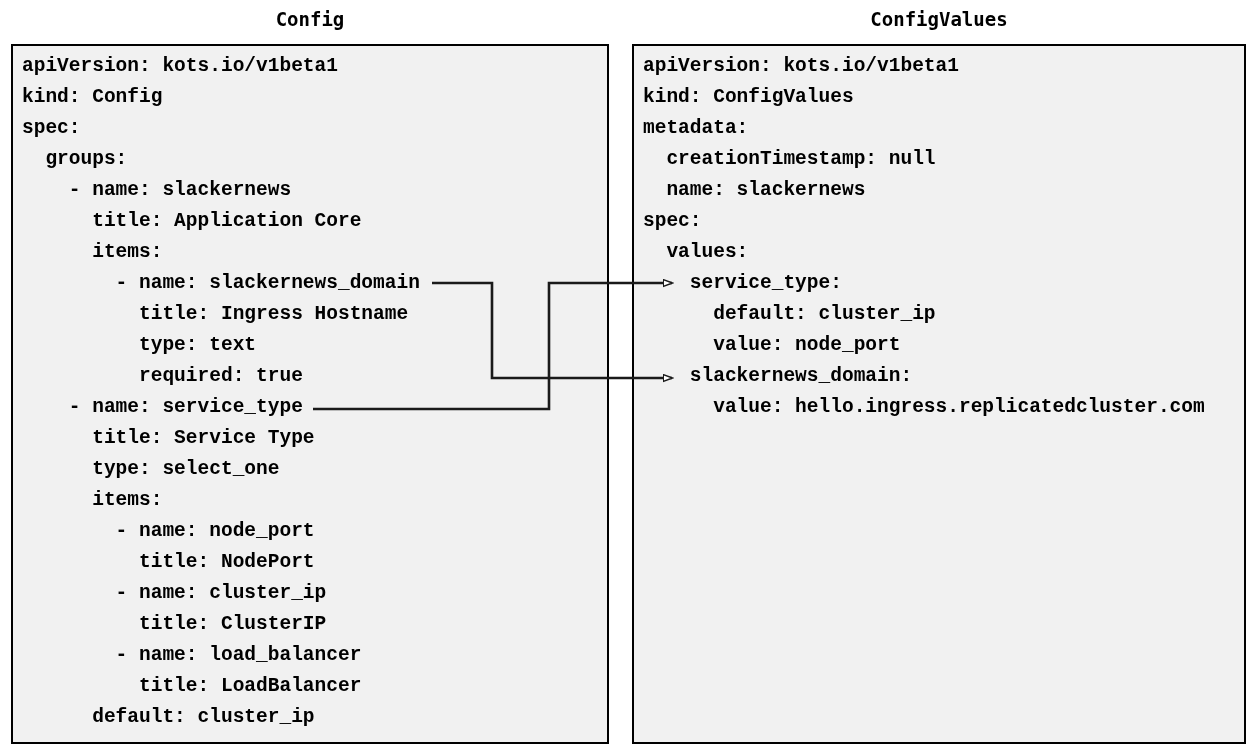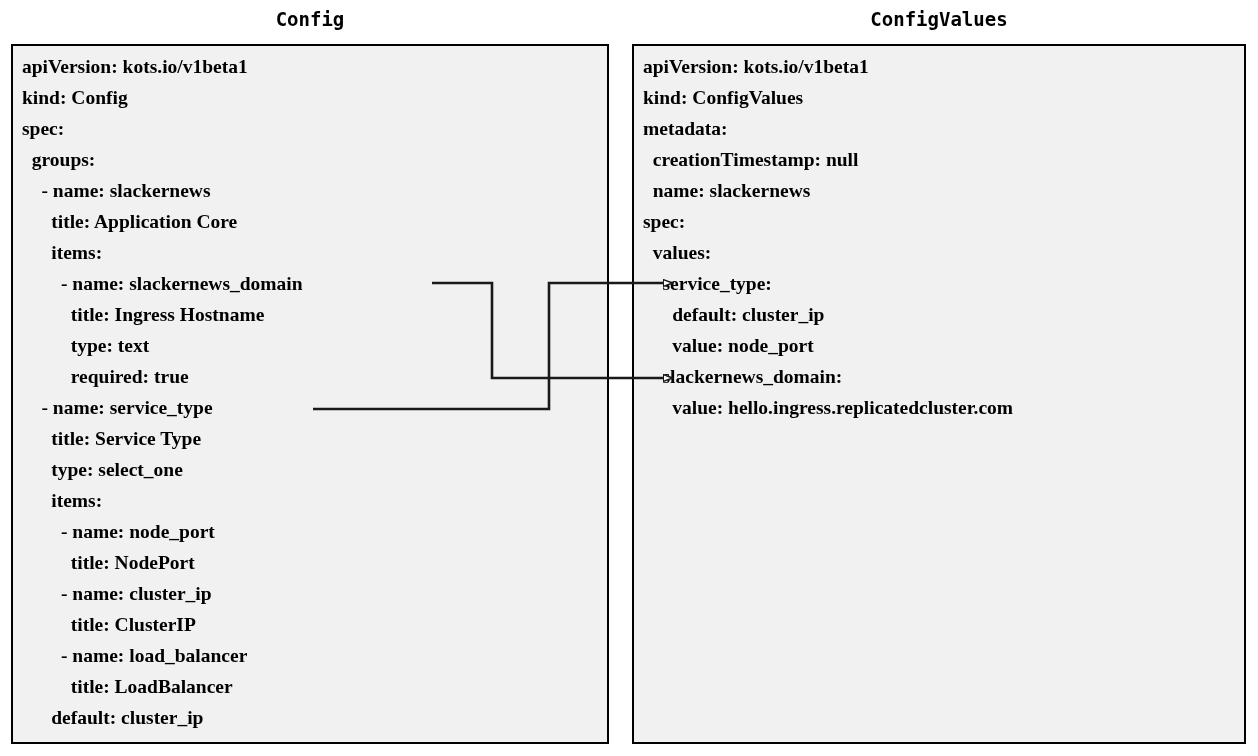--- a/index.html
+++ b/index.html
@@ -43,21 +43,21 @@
     overflow: hidden;
   }
   #panel-config      { left: 11px;  top: 44px; width: 598px; height: 700px; }
   #panel-configvalues{ left: 632px; top: 44px; width: 614px; height: 700px; }
 
   .code {
     position: absolute;
     left: 9px;
     top: 5px;
     right: 2px;
-    font-family: Liberation Serif, serif;
+    font-family: Liberation Mono, monospace;
     font-weight: bold;
     font-size: 19.5px;
     line-height: 31px;
     color: #000000;
     white-space: pre;
     letter-spacing: 0px;
   }
   .code .ln {
     display: block;
     height: 31px;

